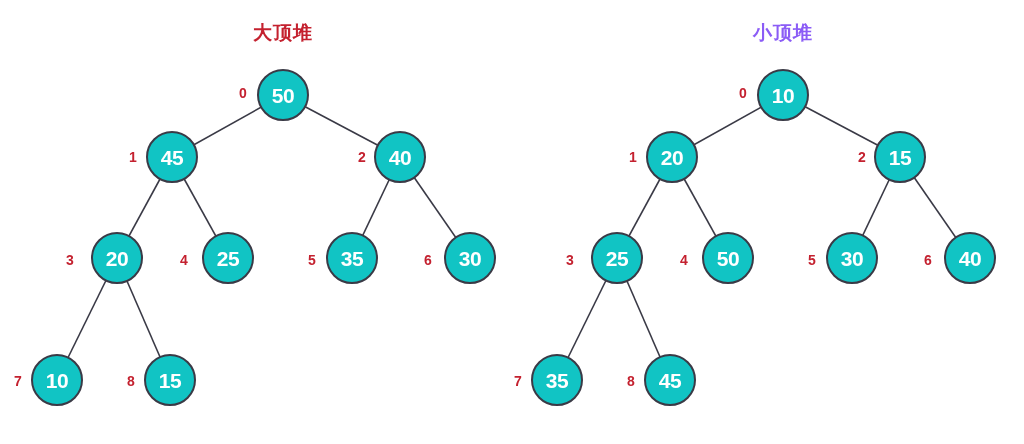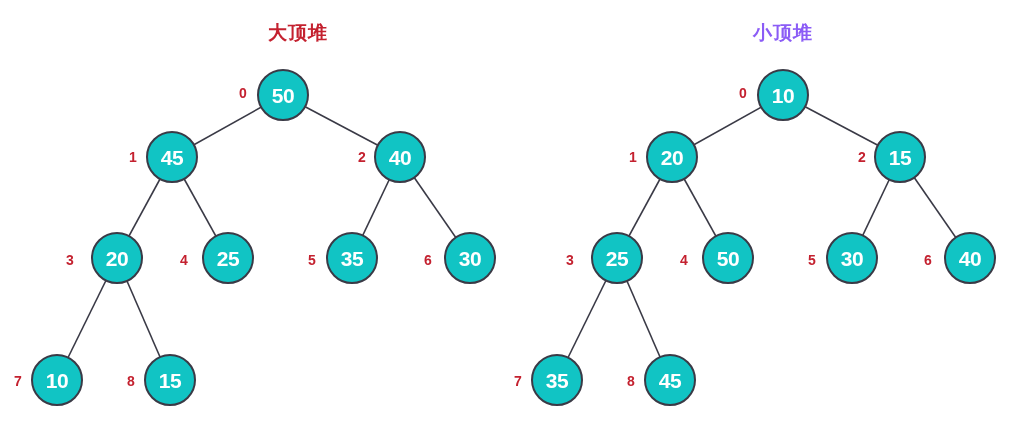--- a/index.html
+++ b/index.html
@@ -87,21 +87,21 @@
         <line x1="783" y1="95" x2="672" y2="157" stroke="#3A3A46" stroke-width="1.6"></line>
         <line x1="783" y1="95" x2="900" y2="157" stroke="#3A3A46" stroke-width="1.6"></line>
         <line x1="672" y1="157" x2="617" y2="258" stroke="#3A3A46" stroke-width="1.6"></line>
         <line x1="672" y1="157" x2="728" y2="258" stroke="#3A3A46" stroke-width="1.6"></line>
         <line x1="900" y1="157" x2="852" y2="258" stroke="#3A3A46" stroke-width="1.6"></line>
         <line x1="900" y1="157" x2="970" y2="258" stroke="#3A3A46" stroke-width="1.6"></line>
         <line x1="617" y1="258" x2="557" y2="380" stroke="#3A3A46" stroke-width="1.6"></line>
         <line x1="617" y1="258" x2="670" y2="380" stroke="#3A3A46" stroke-width="1.6"></line>
       </g>
     </svg>
-    <div class="heap-title" style="left: 298px; top: 20px; color: rgb(196, 33, 47);">大顶堆</div>
+    <div class="heap-title" style="left: 283px; top: 20px; color: rgb(196, 33, 47);">大顶堆</div>
     <div class="idx" style="left: 243px; top: 93px; color: rgb(196, 33, 47);">0</div>
     <div class="node" style="left: 283px; top: 95px; background: rgb(17, 196, 196); border-color: rgb(58, 58, 70);">
       <span class="node-label" style="color: rgb(255, 255, 255);">50</span>
     </div>
     <div class="idx" style="left: 133px; top: 157px; color: rgb(196, 33, 47);">1</div>
     <div class="node" style="left: 172px; top: 157px; background: rgb(17, 196, 196); border-color: rgb(58, 58, 70);">
       <span class="node-label" style="color: rgb(255, 255, 255);">45</span>
     </div>
     <div class="idx" style="left: 362px; top: 157px; color: rgb(196, 33, 47);">2</div>
     <div class="node" style="left: 400px; top: 157px; background: rgb(17, 196, 196); border-color: rgb(58, 58, 70);">

